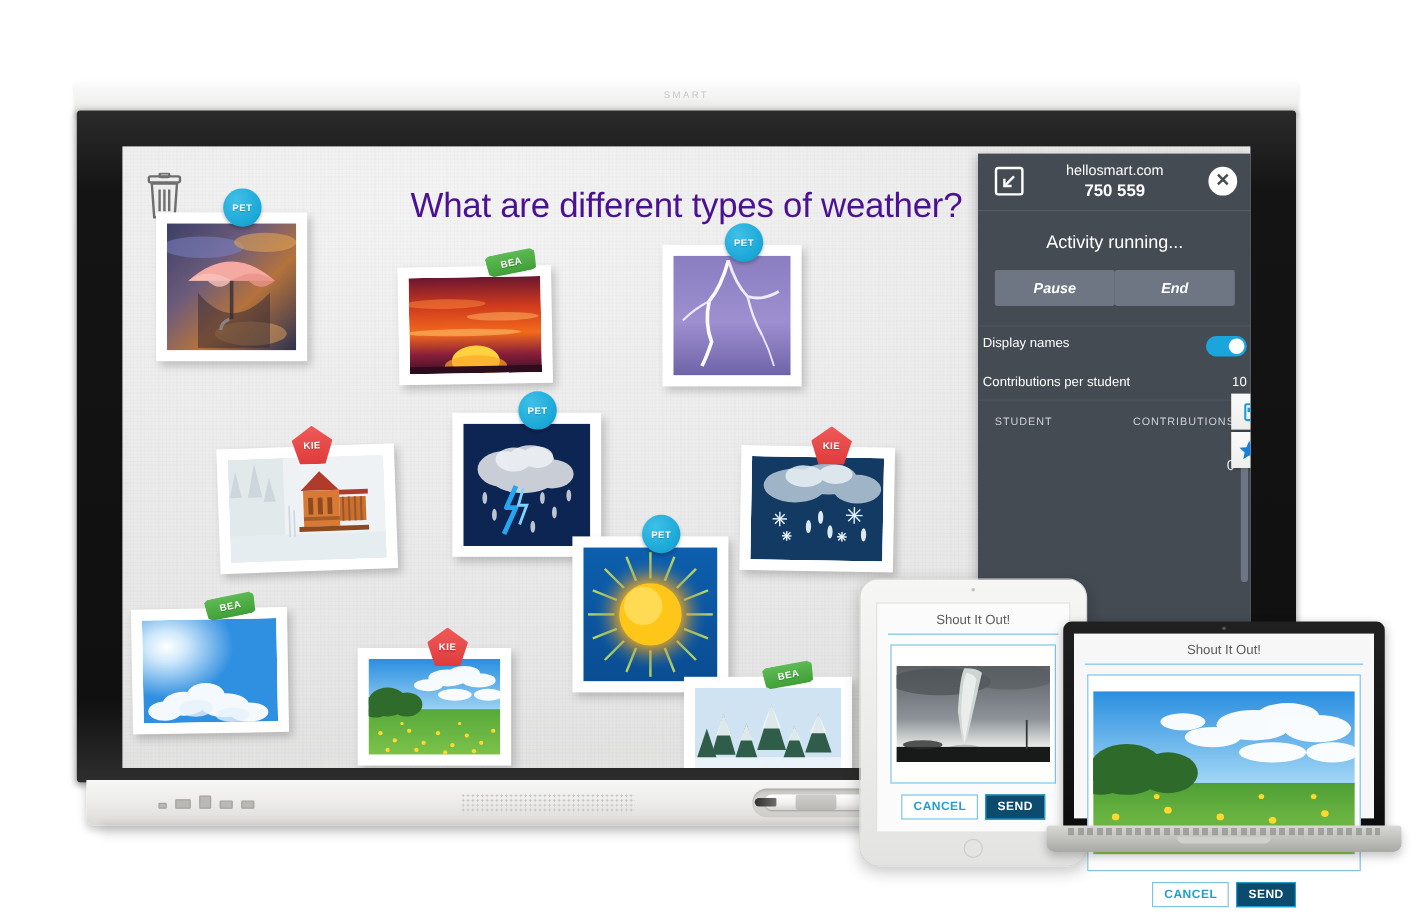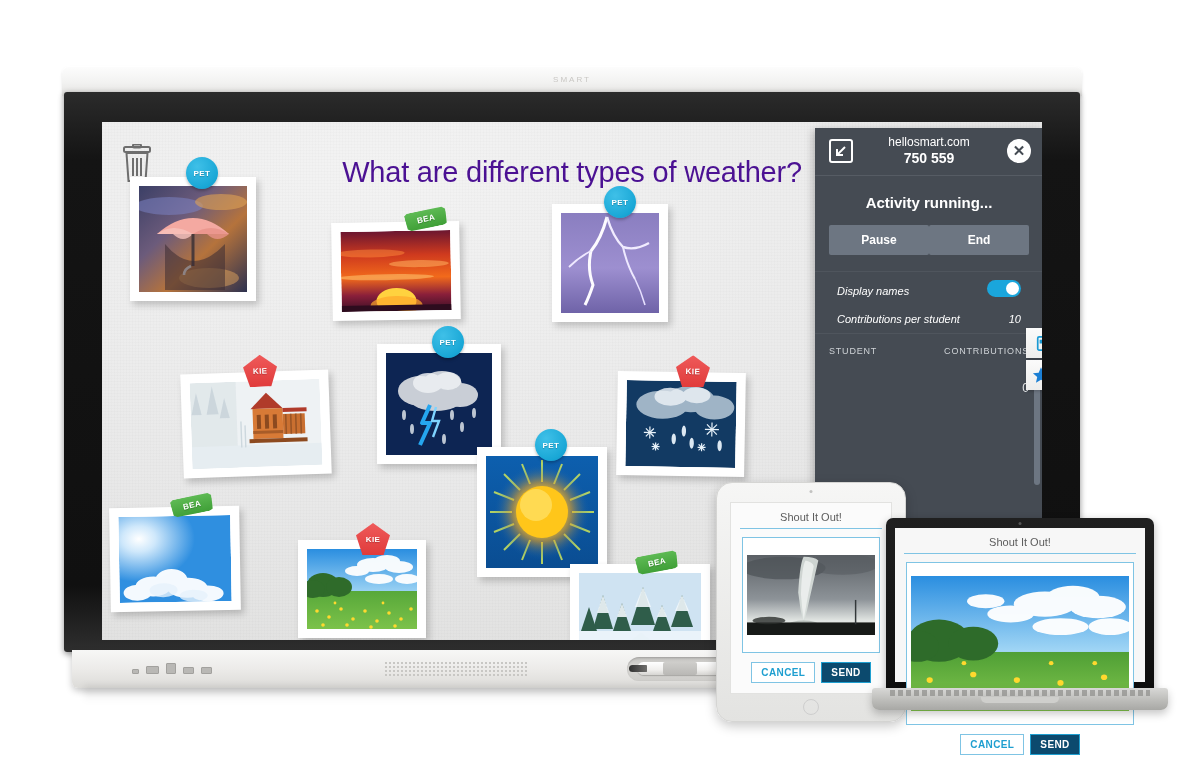--- a/index.html
+++ b/index.html
@@ -136,29 +136,29 @@
   .panel-url {
     position:absolute; left:0; right:0; top:6px; text-align:center;
     font-size:12px; line-height:16px;
   }
   .panel-code { display:block; font-size:14px; font-weight:bold; }
   .panel-close {
     position:absolute; right:12px; top:11px; width:24px; height:24px; border-radius:50%;
     background:#fff; color:#454b53; font-size:15px; font-weight:bold; line-height:23px;
     text-align:center; cursor:pointer;
   }
-  .panel-status { text-align:center; font-size:15px; font-weight:bold; margin:18px 12px 14px; }
-  .panel-btns { display:flex; gap:0; padding:0 14px 16px; }
+  .panel-status { text-align:center; font-size:15px; font-weight:normal; margin:18px 12px 14px; }
+  .panel-btns { display:flex; gap:0; padding:0 14px 16px;font-style:italic; }
   .pbtn {
     flex:1; height:30px; line-height:30px; text-align:center; font-size:12px; font-weight:bold;
     background:#6d7682; color:#fff; border-radius:2px; cursor:pointer;
   }
   .panel-row {
-    display:flex; align-items:flex-end; justify-content:space-between;
-    padding:8px 22px; font-size:11px;font-style:italic;
+    display:flex; align-items:flex-start; justify-content:space-between;
+    padding:8px 4px; font-size:11px;
   }
   .panel-row.sep { border-top:1px solid #4f555d; }
   .toggle {
     width:34px; height:17px; border-radius:9px; background:#1aa6dc; position:relative; cursor:pointer;
   }
   .toggle .knob {
     position:absolute; right:2px; top:2px; width:13px; height:13px; border-radius:50%; background:#fff;
   }
   .tablehead {
     display:flex; justify-content:space-between; padding:12px 14px 8px;

